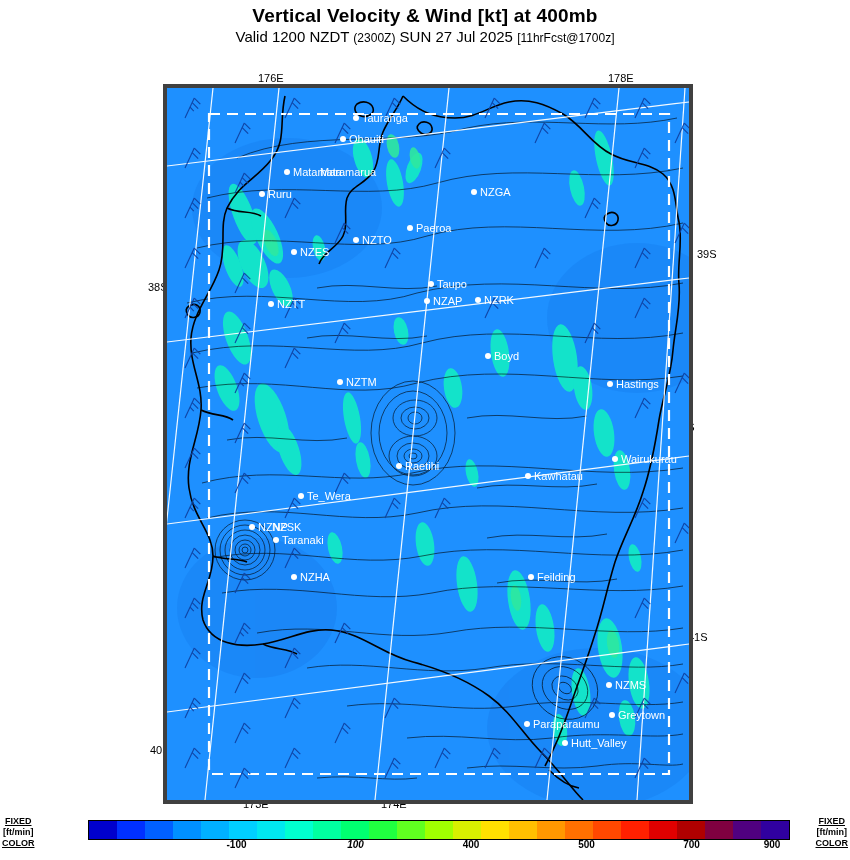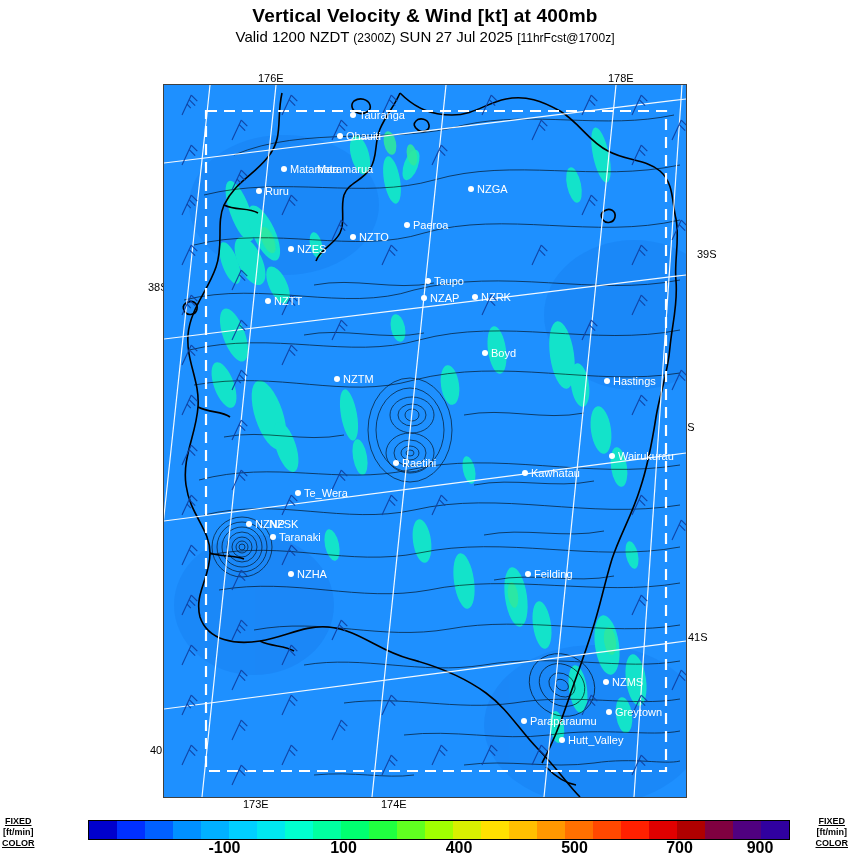--- a/index.html
+++ b/index.html
@@ -49,21 +49,21 @@
     top: 76px;
     width: 850px;
     height: 730px;
   }
   .map-frame {
     position: absolute;
     left: 163px;
     top: 8px;
     width: 522px;
     height: 712px;
-    border: 1px solid #404040;
+    border: 4px solid #404040;
     background: #1e90ff;
     overflow: hidden;
   }
   .map-svg {
     position: absolute;
     left: 0;
     top: 0;
   }
   .axis-label {
     position: absolute;
@@ -106,25 +106,26 @@
   }
   .cbar-ticks {
     position: absolute;
     left: 88px;
     top: 33px;
     width: 700px;
     height: 20px;
   }
   .cbar-tick {
     position: absolute;
-    font-size: 16px;
+    font-size: 10px;
     font-weight: bold;
     color: #000;
     transform: translateX(-50%);
     top: 0;
+    margin-left: 12px;
   }
 
   
 </style>
 </head>
 <body>
 
 <div class="header">
   <div class="title">Vertical Velocity &amp; Wind [kt] at 400mb</div>
   <div class="subtitle">
@@ -856,21 +857,21 @@
       <div class="cbar-seg" style="width: 4%; background: rgb(255, 72, 0);"></div>
       <div class="cbar-seg" style="width: 4%; background: rgb(255, 32, 0);"></div>
       <div class="cbar-seg" style="width: 4%; background: rgb(224, 0, 0);"></div>
       <div class="cbar-seg" style="width: 4%; background: rgb(176, 0, 0);"></div>
       <div class="cbar-seg" style="width: 4%; background: rgb(128, 0, 64);"></div>
       <div class="cbar-seg" style="width: 4%; background: rgb(80, 0, 128);"></div>
       <div class="cbar-seg" style="width: 4%; background: rgb(48, 0, 160);"></div>
     </div>
   <div class="cbar-ticks" id="cbar-ticks">
       <div class="cbar-tick" style="left: 19.5%;">-100</div>
-      <div class="cbar-tick" style="left: 36.5%;">100</div>
+      <div class="cbar-tick" style="left: 36.5%; font-style: italic;">100</div>
       <div class="cbar-tick" style="left: 53%;">400</div>
       <div class="cbar-tick" style="left: 69.5%;">500</div>
       <div class="cbar-tick" style="left: 84.5%;">700</div>
       <div class="cbar-tick" style="left: 96%;">900</div>
     </div>
 
   <div class="cbar-right">
     <div class="u">FIXED</div>
     <div>[ft/min]</div>
     <div class="u">COLOR</div>

